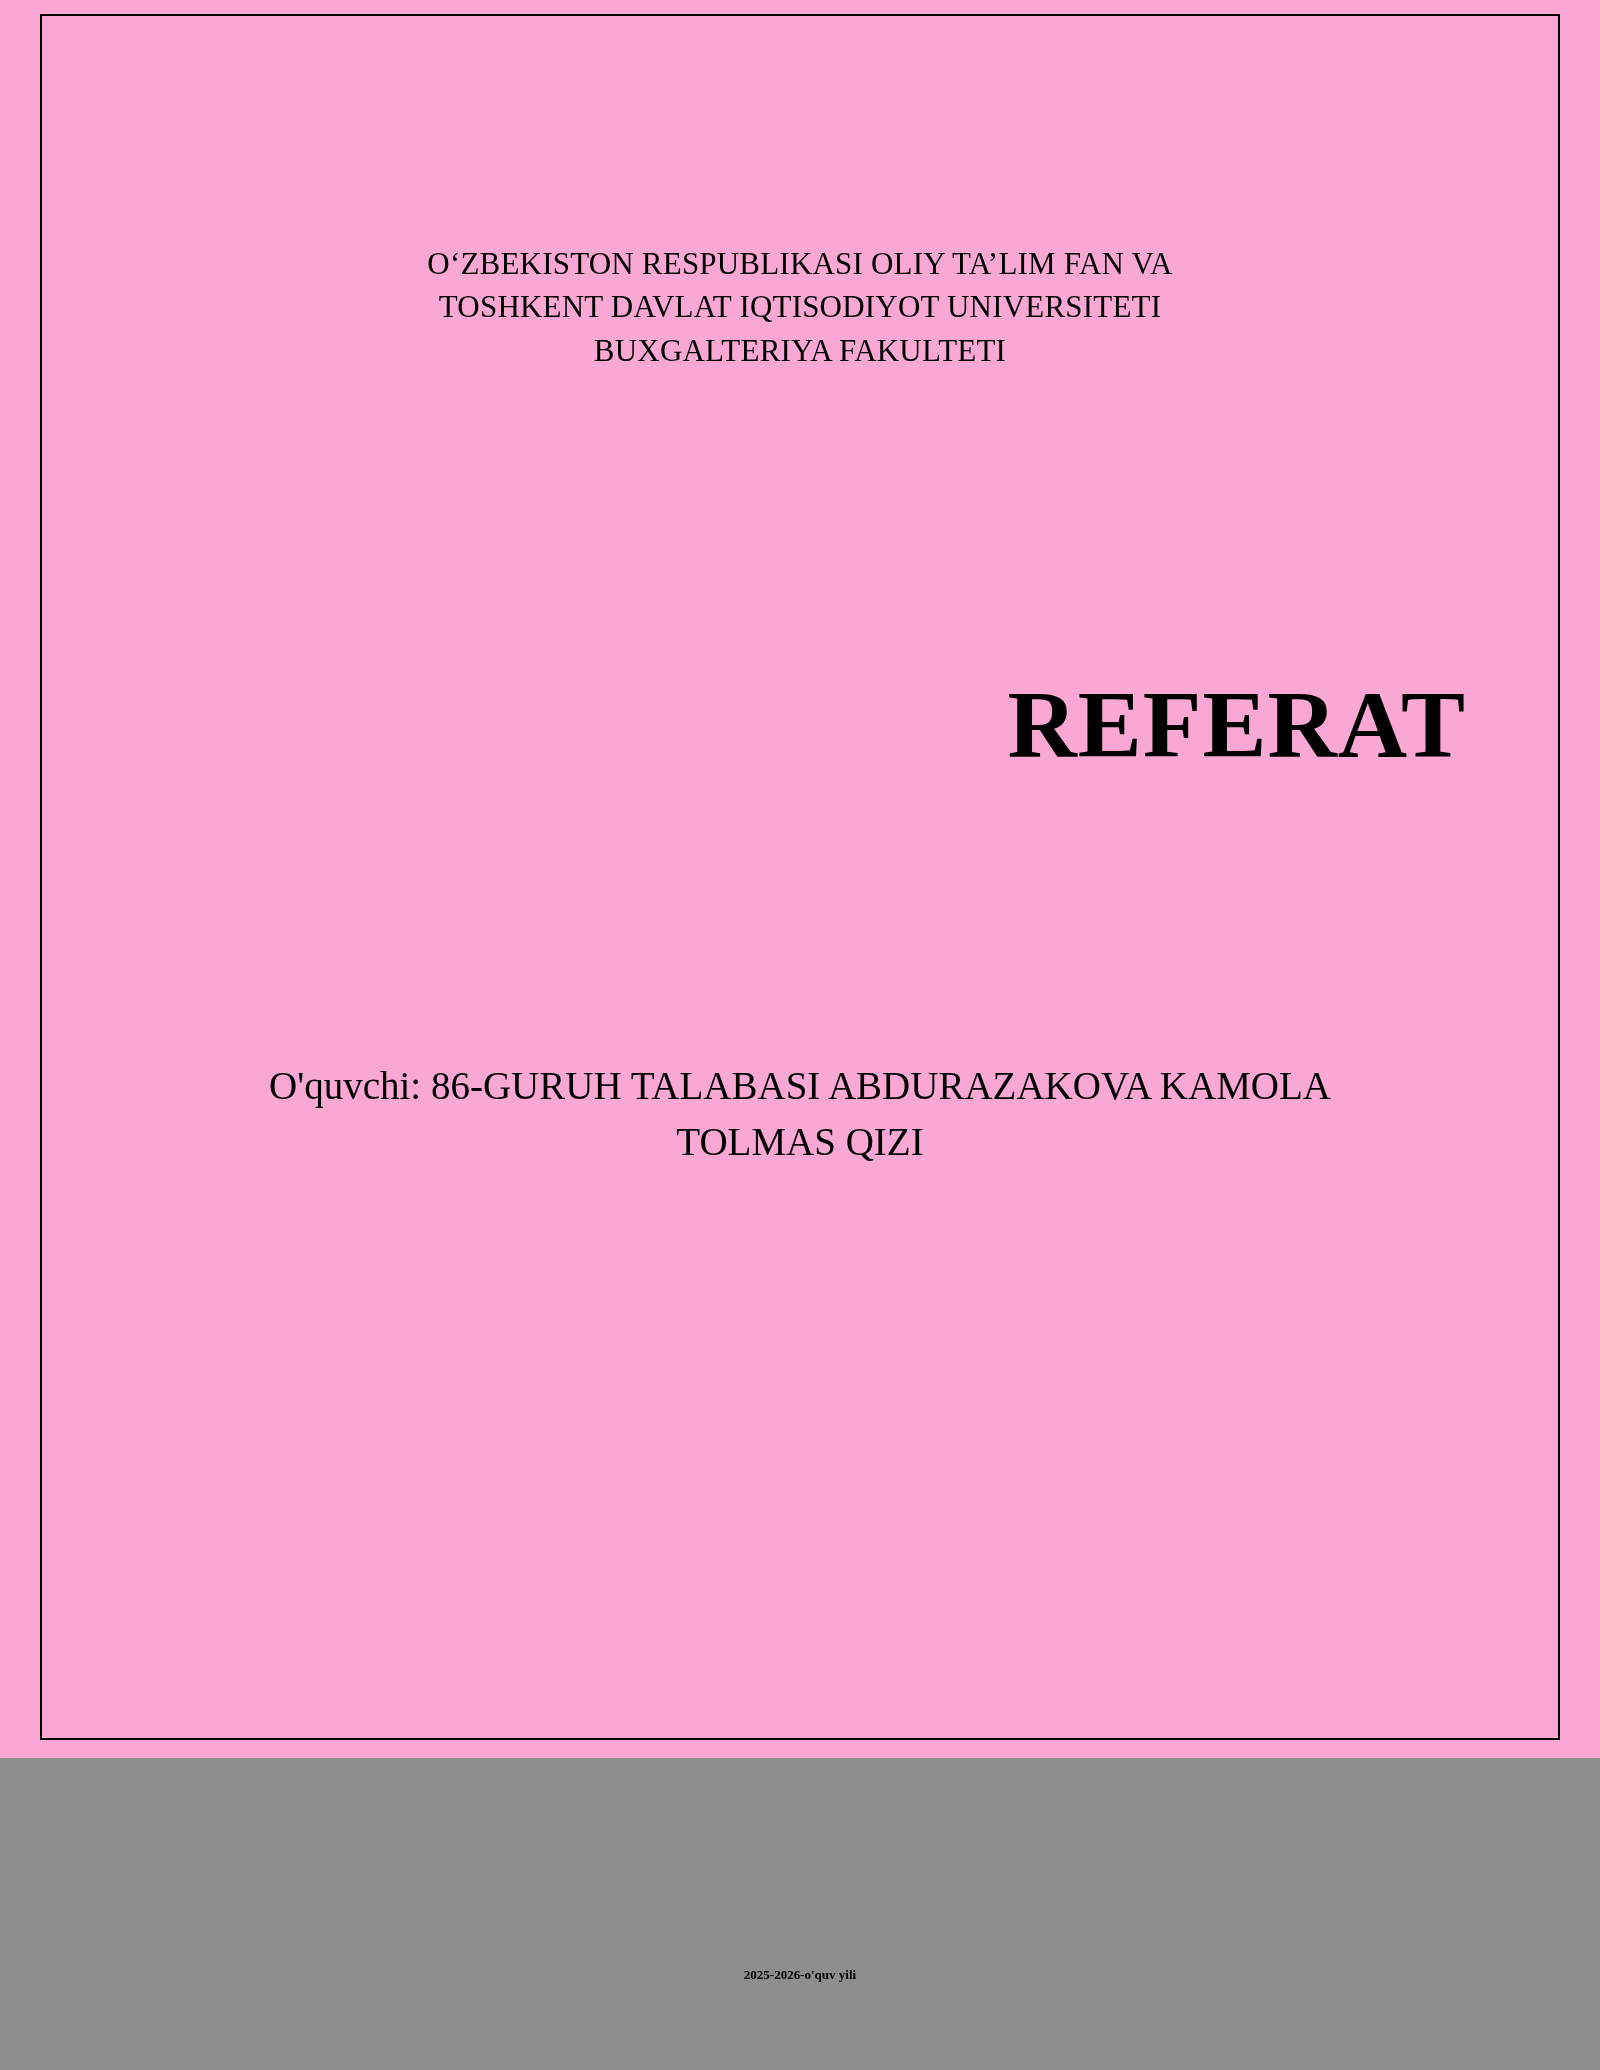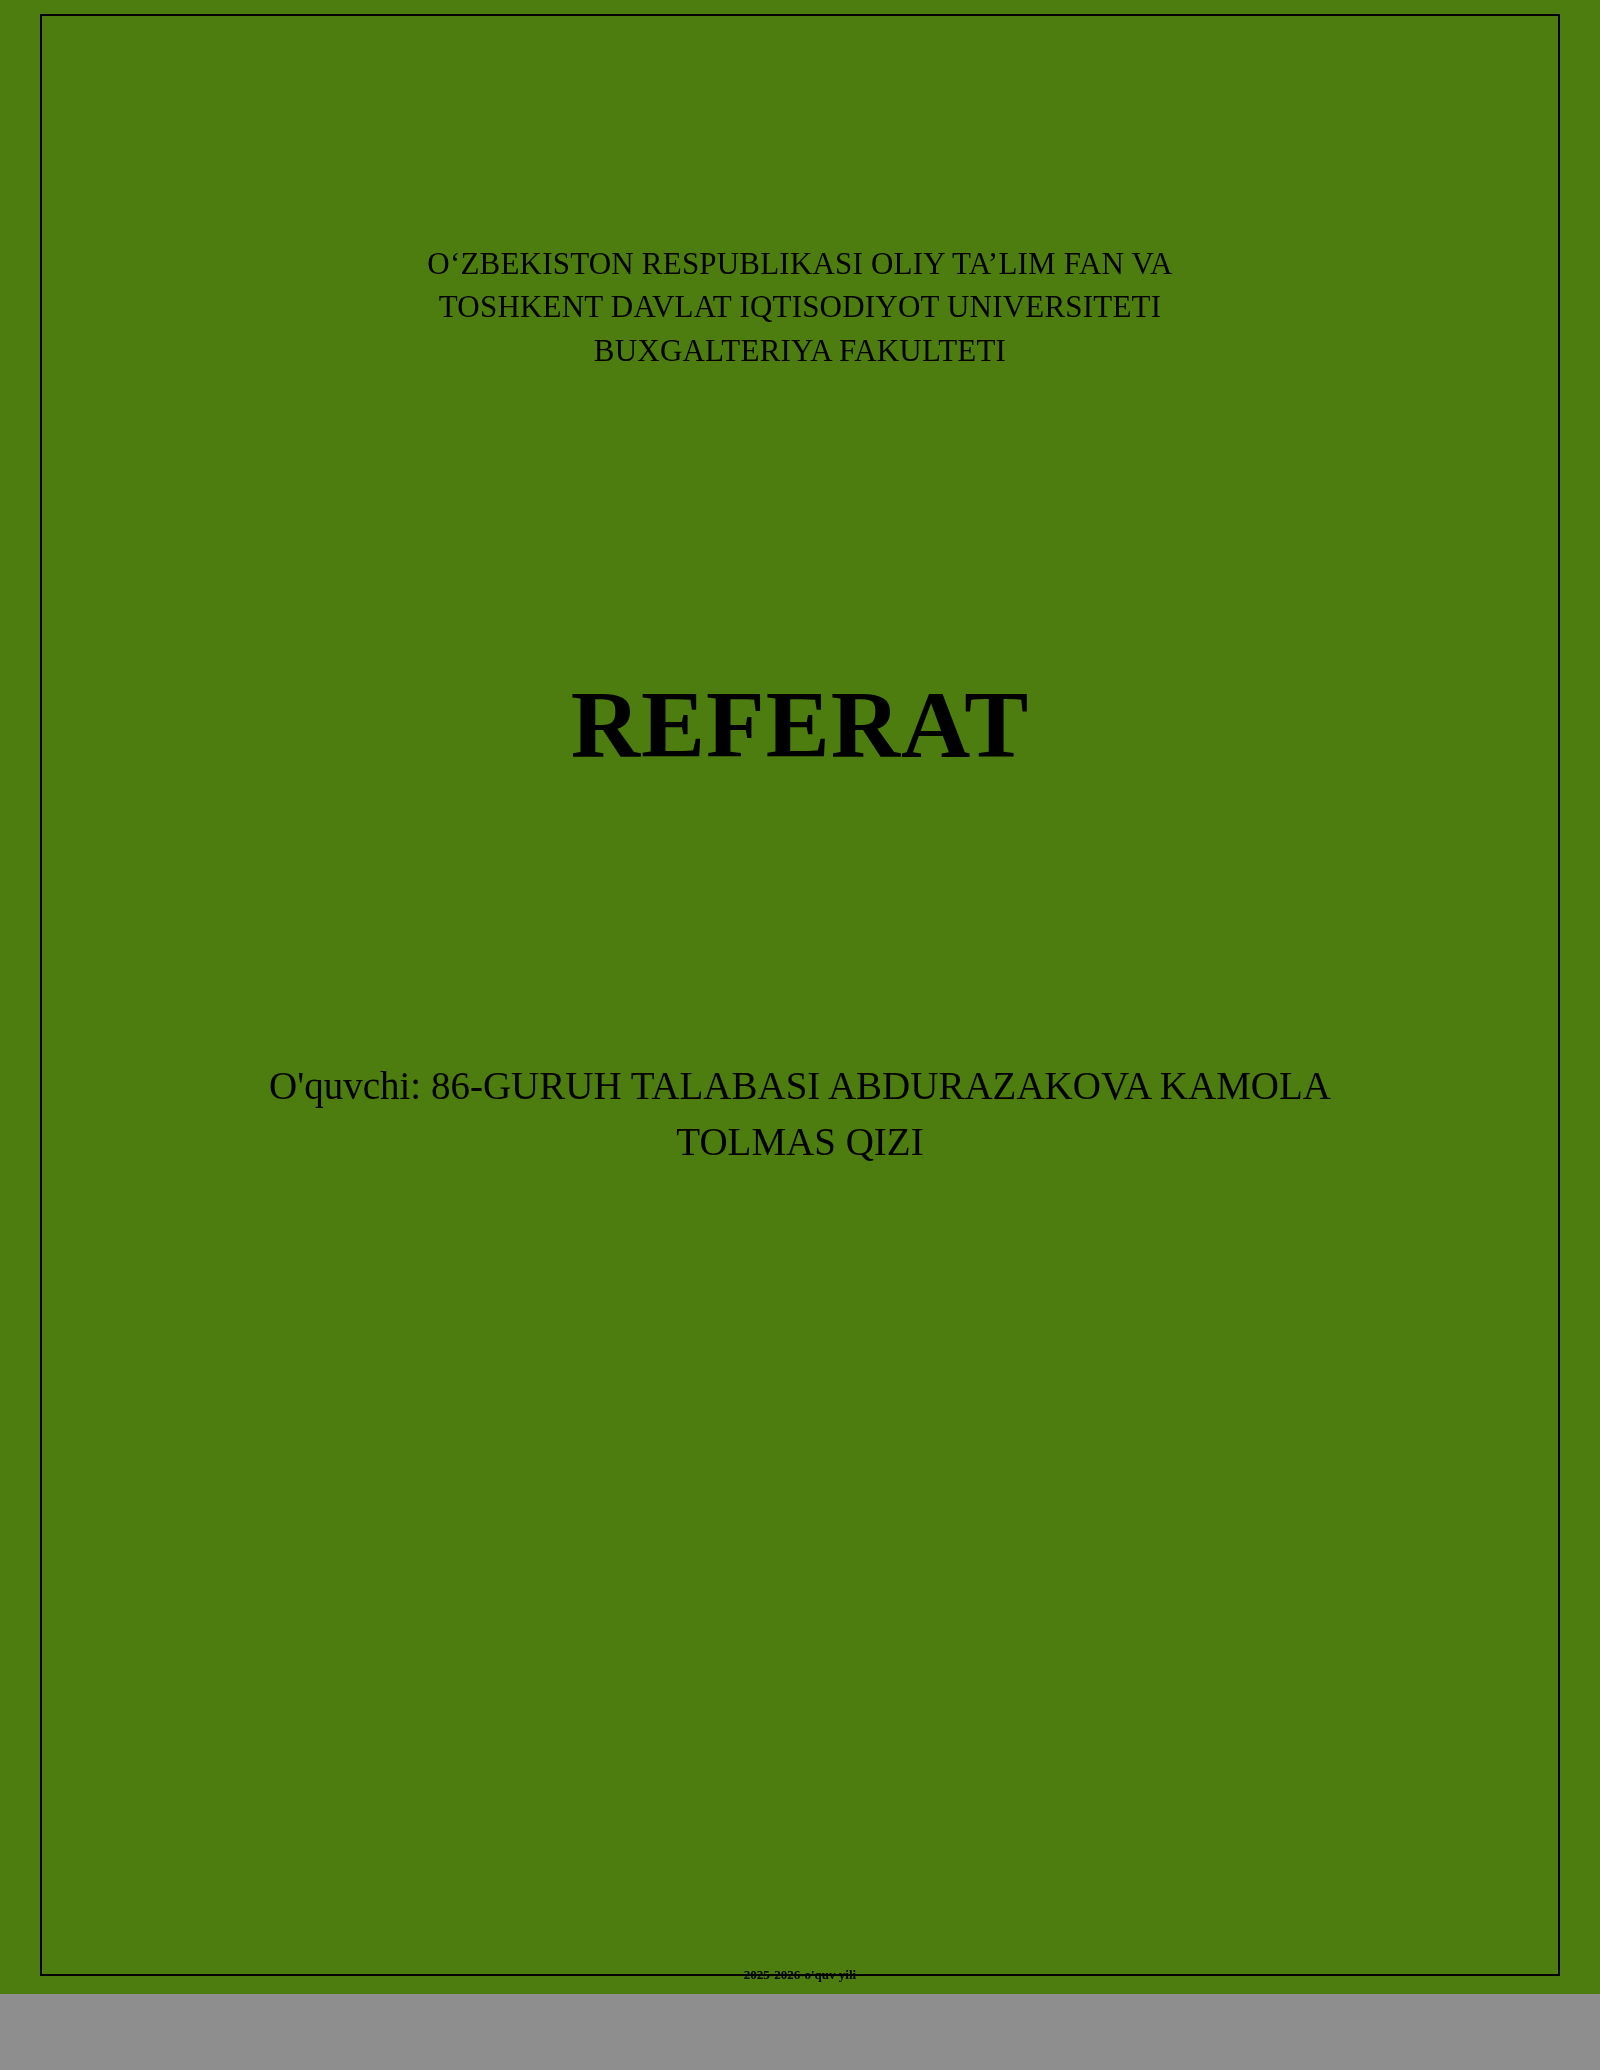--- a/index.html
+++ b/index.html
@@ -10,22 +10,22 @@
   body {
     width: 1600px;
     height: 2070px;
     font-family: "Liberation Serif", serif;
     display: flex;
     align-items: flex-start;
     justify-content: center;
   }
   .page-outer {
     width: 1600px;
-    height: 1994px;
-    background: #4d7c0f;
+    height: 1758px;
+    background: #f9a8d4;
     box-sizing: border-box;
     padding: 12px 14px 14px 14px;
     position: relative;
   }
   .page-border {
     position: absolute;
     left: 40px;
     top: 14px;
     right: 40px;
     bottom: 18px;
@@ -44,21 +44,21 @@
     font-size: 31px;
     line-height: 1.40;
     letter-spacing: 0.2px;
     color: #000;
     margin-top: 230px;
   }
   .doc-header div {
     white-space: nowrap;
   }
   .doc-title {
-    text-align: center;
+    text-align: right;
     font-size: 96px;
     font-weight: bold;
     letter-spacing: 1px;
     color: #000;
     margin-top: 300px;
     line-height: 1.1;
   }
   .doc-subject {
     text-align: center;
     font-size: 31px;

